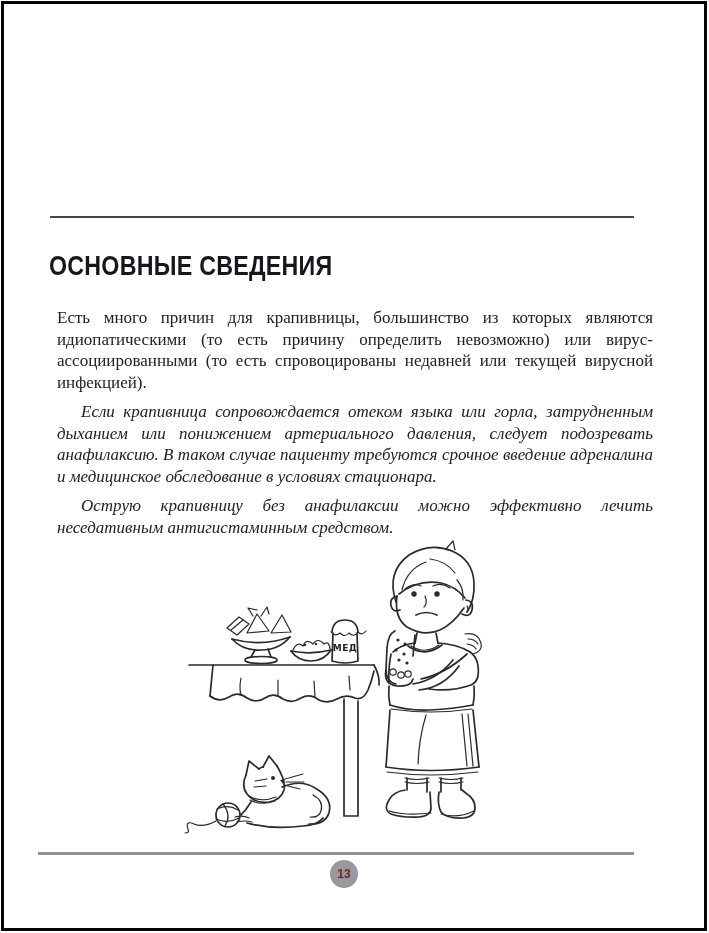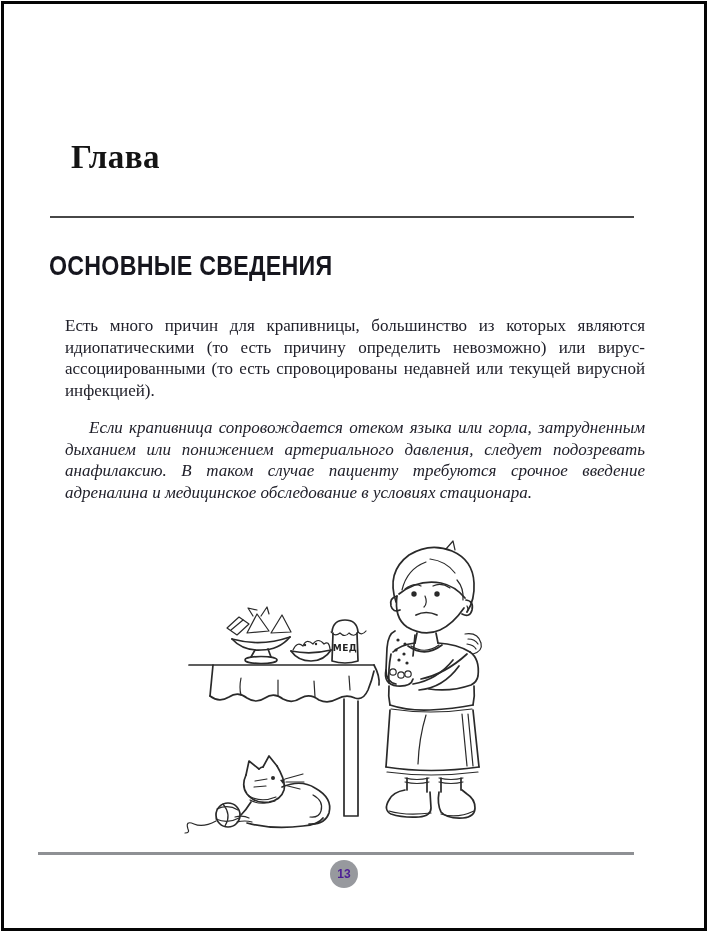--- a/index.html
+++ b/index.html
@@ -8,49 +8,50 @@
   .frame{position:absolute;left:1px;top:1px;right:2px;bottom:2px;border:3px solid #050505;pointer-events:none;}
   .chapter-title{position:absolute;left:71px;top:143px;margin:0;font-family:"Liberation Serif",serif;
         font-weight:bold;font-size:33px;line-height:28px;color:#141414;letter-spacing:.5px;}
   .chapter-title .line2{display:block;margin-left:20px;}
   .title-rule{position:absolute;left:50px;top:216px;width:584px;height:2px;background:#474747;}
   .section-heading{position:absolute;left:49px;top:251px;margin:0;font-family:"Liberation Sans",sans-serif;
         font-weight:bold;font-size:27px;line-height:30px;color:#16161e;
         transform:scaleX(0.86);transform-origin:left top;white-space:nowrap;letter-spacing:.3px;}
   .body-text{position:absolute;left:49px;top:299px;width:612px;font-size:17px;line-height:21.5px;
         color:#20202a;text-align:justify;}
-  .body-text p{margin:16px;}
+  .body-text p{margin:8px;}
   .body-text p.indent{text-indent:24px;font-style:italic;}
   .illustration{position:absolute;left:183px;top:538px;width:330px;height:305px;}
   .illustration *{vector-effect:none;}
   .footer-rule{position:absolute;left:38px;top:852px;width:596px;height:3px;background:#8e9094;}
   .page-number{position:absolute;left:330px;top:860px;width:28px;height:28px;border-radius:50%;
-        background:#97999e;color:#4c1d95;font-family:"Liberation Sans",sans-serif;font-size:12px;
+        background:#97999e;color:#7f1d1d;font-family:"Liberation Sans",sans-serif;font-size:12px;
         font-weight:bold;display:flex;align-items:center;justify-content:center;}
   svg .ln{fill:none;stroke:#2a2a2a;stroke-width:1.7;stroke-linecap:round;stroke-linejoin:round;}
   svg .thin{fill:none;stroke:#2a2a2a;stroke-width:1.2;stroke-linecap:round;stroke-linejoin:round;}
   svg .dot{fill:#2a2a2a;stroke:none;}
   svg .jar-label{font-family:"DejaVu Sans",sans-serif;font-size:9px;font-weight:bold;fill:#222222;
         letter-spacing:.5px;}
 </style>
 </head>
 <body>
 
 <div class="page">
   <div class="frame"></div>
 
-  <h1 class="chapter-title"><span>Глава</span></h1>
+  <h1 class="chapter-title"></h1>
 
   <div class="title-rule"></div>
 
   <h2 class="section-heading">ОСНОВНЫЕ СВЕДЕНИЯ</h2>
 
   <div class="body-text">
     <p>Есть много причин для крапивницы, большинство из которых являются идиопатическими (то есть причину определить невозможно) или вирус-ассоциированными (то есть спровоцированы недавней или текущей вирусной инфекцией).</p>
     <p class="indent">Если крапивница сопровождается отеком языка или горла, затрудненным дыханием или понижением артериального давления, следует подозревать анафилаксию. В таком случае пациенту требуются срочное введение адреналина и медицинское обследование в условиях стационара.</p>
+    <p class="indent">Острую крапивницу без анафилаксии можно эффективно лечить неседативным антигистаминным средством.</p>
   </div>
 
   <svg class="illustration" viewBox="0 0 330 305" xmlns="http://www.w3.org/2000/svg">
 
     <g>
       <path class="ln" d="M 6 127 H 191"></path>
       <path class="ln" d="M 30 127 L 27 158"></path>
       <path class="ln" d="M 27 158 Q 36 165 46 159 Q 55 153 64 160 Q 73 166 82 160 Q 91 154 100 161 Q 109 166 118 160 Q 127 155 136 162 Q 145 166 154 161 Q 163 156 172 160 Q 180 163 185 152 Q 189 142 191 133"></path>
       <path class="ln" d="M 191 127 Q 197 138 196 147"></path>
       <path class="thin" d="M 58 140 Q 56 150 58 157"></path>

